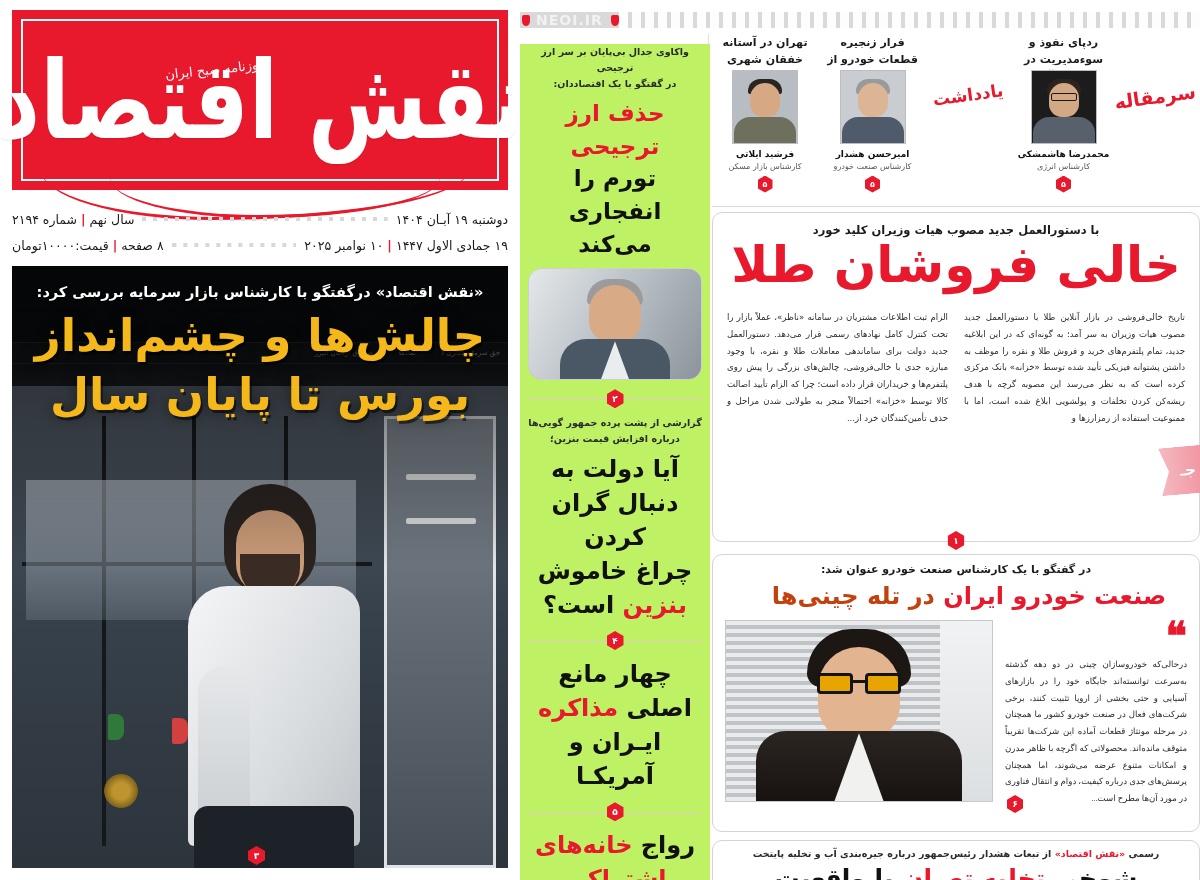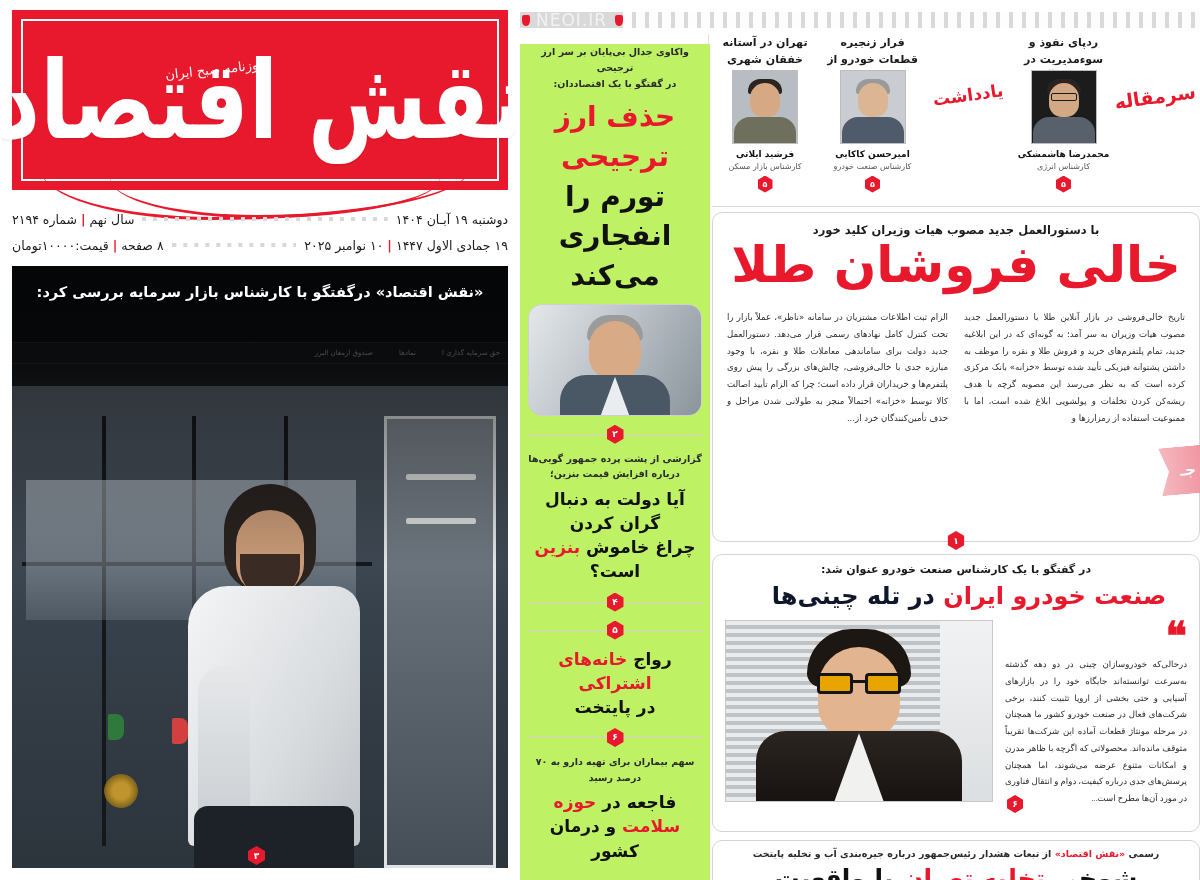--- a/index.html
+++ b/index.html
@@ -106,39 +106,39 @@
   }
   .lead-head .l2 { display:block; }
 
   
   .topbar {
     position:absolute; left:520px; top:12px; width:680px; height:16px;
     background:#d9d9d9; display:flex; align-items:center; direction:ltr;
     overflow:hidden;
   }
   .topbar .site {
-    color:#f2f2f2; font-size:17px; font-weight:400; letter-spacing:1px;
+    color:#f2f2f2; font-size:14px; font-weight:700; letter-spacing:1px;
     padding:0 6px; z-index:2;
   }
   .topbar .teeth { flex:1; height:16px;
     background-image:repeating-linear-gradient(90deg,#ffffff 0 9px,#d9d9d9 9px 13px);
     opacity:.95; }
   .topbar .mark { width:8px; height:11px; background:#E8192C; border-radius:2px 2px 50% 50%; margin-left:2px; }
 
   
   .mid-col {
     position:absolute; left:520px; top:44px; width:190px; height:846px;
     padding:0 8px; background:#bef264;
   }
   .mid-item { width:100%; text-align:center; }
   .mid-kicker {
     font-size:9.5px; color:#2a2a2a; line-height:1.65; margin-bottom:5px; font-weight:600;
   }
   .mid-head {
-    font-size:17px; font-weight:700; color:#111; line-height:1.42; letter-spacing:-.4px;
+    font-size:24px; font-weight:700; color:#111; line-height:1.42; letter-spacing:-.4px;
   }
   .mid-head .hl { color:#E8192C; }
   .pagemark {
     width:100%; display:flex; justify-content:center; align-items:center;
     margin:9px 0 7px 0; position:relative;
   }
   .pagemark::before {
     content:""; position:absolute; left:0; right:0; top:50%; height:1px;
     background:#e3c9cb;
   }
@@ -241,21 +241,21 @@
   
   .auto {
     position:absolute; left:0; top:520px; width:488px; height:278px;
     border:1px solid #d5d5d5; border-radius:10px; padding:8px 12px; background:#fff;
   }
   .auto .kick { text-align:center; font-size:11px; font-weight:700; color:#1b1b1b; }
   .auto .h1 {
     text-align:center; font-size:24px; font-weight:700; color:#E8192C; margin-top:5px;
     line-height:1.3; letter-spacing:-.6px;
   }
-  .auto .h1 .blk { color:#0f172a;margin-left:26px; }
+  .auto .h1 .blk { color:#c2410c;margin-left:26px; }
   .auto .row { display:flex; gap:12px; margin-top:8px; direction:rtl; align-items:flex-start; }
   .auto .txtcol { width:182px; position:relative; padding-top:2px; }
   .auto .quote { color:#E8192C; font-size:40px; font-weight:700; line-height:.7;
     text-align:right; margin-bottom:6px; font-family:"DejaVu Serif",serif; }
   .auto .txtcol p { font-size:8.6px; line-height:1.95; color:#2b2b2b; text-align:justify;font-family:Liberation Serif, serif; }
   .auto .photo {
     flex:1; height:182px; border:1px solid #c8c8c8; position:relative; overflow:hidden;
     background:#d6d9db;
   }
   .auto .photo .blinds { position:absolute; inset:0;
@@ -353,37 +353,41 @@
       <div class="man-head"></div>
       <div class="man-face"></div>
       <div class="man-beard"></div>
       <div class="man-body"></div>
       <div class="man-arm"></div>
       <div class="man-trouser"></div>
       <div class="scrim"></div>
     </div>
 
     <div class="lead-kicker">«نقش اقتصاد» درگفتگو با کارشناس بازار سرمایه بررسی کرد:</div>
+    <div class="lead-head">
+      <span class="l2">چالش‌ها و چشم‌انداز</span>
+      <span class="l2">بورس تا پایان سال</span>
+    </div>
     <div style="position:absolute;left:248px;top:846px;width:17px;height:19px;background:#E8192C;clip-path:polygon(50% 0%,100% 26%,100% 74%,50% 100%,0% 74%,0% 26%);color:#fff;font-size:9px;font-weight:700;display:flex;align-items:center;justify-content:center;z-index:5;">۳</div>
   </div>
 
   <div class="topbar">
     <span class="mark"></span>
     <span class="site">NEOI.IR</span>
     <span class="mark"></span>
     <span class="teeth"></span>
   </div>
 
   <div class="midcol-divider"></div>
   <div class="mid-col">
 
     <div class="mid-item">
       <div class="mid-kicker">واکاوی جدال بی‌پایان بر سر ارز ترجیحی</div>
       <div class="mid-kicker" style="margin-top:-4px;">در گفتگو با یک اقتصاددان:</div>
-      <div class="mid-head" style="font-size:28px;">
+      <div class="mid-head" style="font-size:23px;">
         <span class="hl">حذف ارز ترجیحی</span><br>
         <span>تورم را انفجاری می‌کند</span>
       </div>
       <div class="mid-photo">
         <div class="bg"></div>
         <div class="hair"></div>
         <div class="head"></div>
         <div class="body"></div>
         <div class="shirt"></div>
       </div>
@@ -397,20 +401,24 @@
       <div class="mid-head">
         <span>آیا دولت به دنبال گران کردن</span><br>
         <span>چراغ خاموش </span><span class="hl">بنزین</span><span> است؟</span>
       </div>
       <div class="pagemark">
         <span class="pm-badge">۴</span>
       </div>
     </div>
 
     <div class="mid-item">
+      <div class="mid-head">
+        <span>چهار مانع اصلی </span><span class="hl">مذاکره</span><br>
+        <span>ایـران و آمریکـا</span>
+      </div>
       <div class="pagemark">
         <span class="pm-badge">۵</span>
       </div>
     </div>
 
     <div class="mid-item">
       <div class="mid-head">
         <span>رواج </span><span class="hl">خانه‌های اشتراکی</span><br>
         <span>در پایتخت</span>
       </div>
@@ -451,21 +459,21 @@
       <div class="stamp small">یادداشت</div>
 
       <div class="expert">
         <div class="etitle">فرار زنجیره قطعات خودرو از نظارت</div>
         <div class="ephoto">
           <div class="bg" style="background:#c9ccd0;"></div>
           <div class="hr" style="background:#9a9a9a;"></div>
           <div class="hd" style="background:#dcb694;"></div>
           <div class="bd" style="background:#4f5a6b;"></div>
         </div>
-        <div class="ename">امیرحسن کاکایی</div>
+        <div class="ename">امیرحسن هشدار</div>
         <div class="erole">کارشناس صنعت خودرو</div>
         <div class="epm">۵</div>
       </div>
 
       <div class="expert">
         <div class="etitle">تهران در آستانه خفقان شهری</div>
         <div class="ephoto">
           <div class="bg" style="background:#b7bdc2;"></div>
           <div class="hr" style="background:#2c2420;"></div>
           <div class="hd" style="background:#d6a884;"></div>

